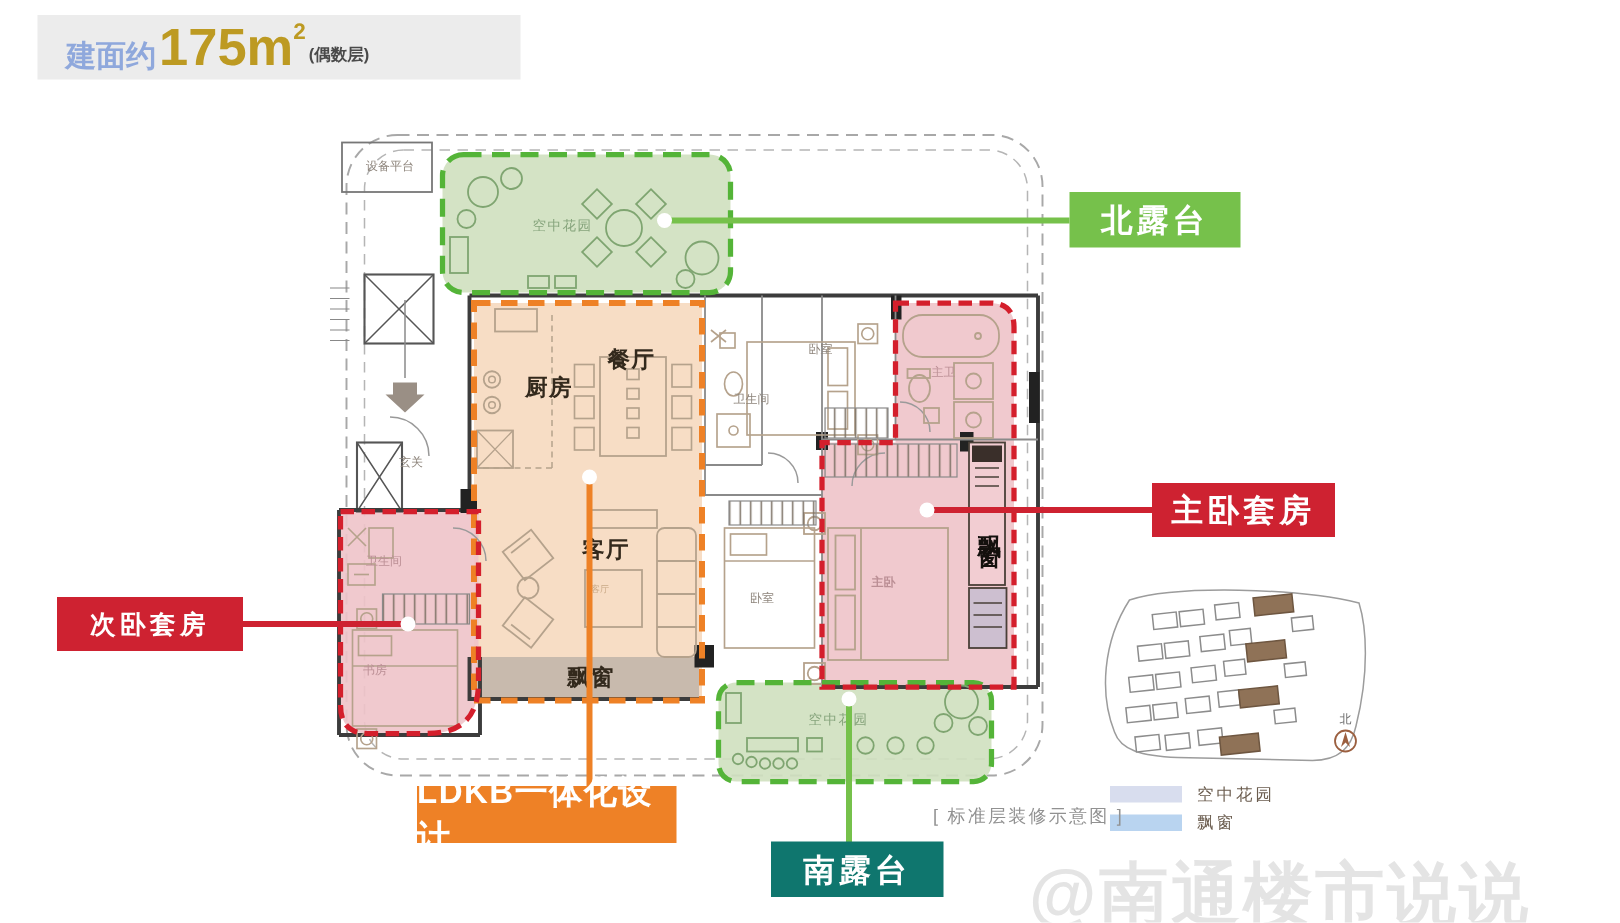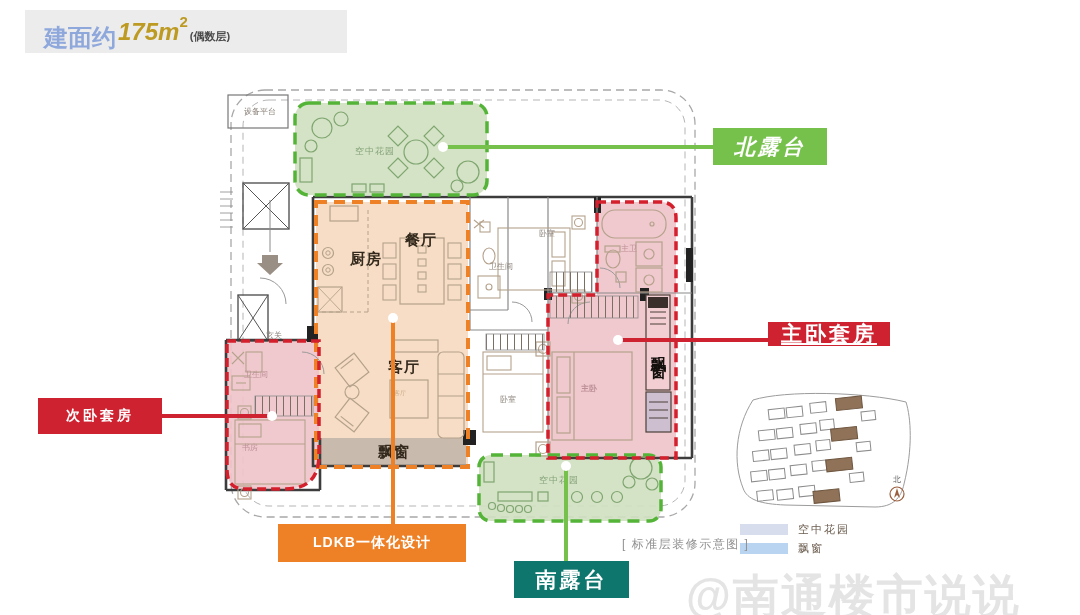--- a/index.html
+++ b/index.html
@@ -5,31 +5,31 @@
   html,body{margin:0;padding:0;}
   body{
     width:1080px;height:615px;position:relative;overflow:hidden;background:#fff;
     font-family:"Liberation Sans","DejaVu Sans",sans-serif;
   }
   .abs{position:absolute;}
   
   .hdr{left:25px;top:10px;width:322px;height:43px;background:#ececec;
        display:flex;align-items:center;padding:0 10px;box-sizing:border-box;}
   .hdr .name{font-size:31px;font-weight:bold;color:#bd9a22;letter-spacing:1px;}
-  .hdr .pre{font-size:24px;font-weight:bold;color:#8fa8dc;margin-left:9px;margin-top:12px;}
-  .hdr .num{font-size:24px;font-weight:bold;color:#bd9a22;margin-left:2px;font-style:italic;}
+  .hdr .pre{font-size:20px;font-weight:bold;color:#8fa8dc;margin-left:9px;margin-top:12px;}
+  .hdr .num{font-size:35px;font-weight:bold;color:#bd9a22;margin-left:2px;}
   .hdr .sup{font-size:15px;font-weight:bold;color:#bd9a22;vertical-align:top;position:relative;top:-10px;}
   .hdr .note{font-size:11px;font-weight:bold;color:#4a4a4a;margin-left:2px;margin-top:10px;}
   
   .callout{display:flex;align-items:center;justify-content:center;color:#fff;
            font-weight:bold;letter-spacing:3px;z-index:30;}
-  .co-north{left:713px;top:128px;width:114px;height:37px;font-size:21px;font-style:italic;}
-  .co-master{left:768px;top:322px;width:122px;height:24px;font-size:21px;text-decoration:underline;}
-  .co-second{left:38px;top:398px;width:124px;height:36px;font-size:14px;}
-  .co-ldkb{left:278px;top:524px;width:188px;height:38px;font-size:14px;letter-spacing:1px;}
+  .co-north{left:713px;top:128px;width:114px;height:37px;font-size:21px;}
+  .co-master{left:768px;top:322px;width:122px;height:36px;font-size:21px;}
+  .co-second{left:38px;top:398px;width:124px;height:36px;font-size:17px;}
+  .co-ldkb{left:278px;top:524px;width:173px;height:38px;font-size:22px;letter-spacing:1px;}
   .co-south{left:514px;top:561px;width:115px;height:37px;font-size:21px;}
   
   .cline{z-index:25;}
   .cdot{width:10px;height:10px;border-radius:50%;background:#fff;z-index:26;}
   
   .rl{transform:translate(-50%,-50%);white-space:nowrap;z-index:20;}
   .rl-big{font-size:15px;font-weight:bold;color:#33291c;letter-spacing:1px;}
   .rl-small{font-size:8px;color:#8d847b;}
   .rl-pink{font-size:8px;color:#bb8f95;}
   .rl-green{font-size:9px;color:#86a47c;letter-spacing:1px;}
@@ -308,21 +308,21 @@
 <div class="abs callout co-south" style="background: #0f766e;">南露台</div>
 
 <div class="abs rl rl-small" style="left:260px;top:111px;">设备平台</div>
 <div class="abs rl rl-green" style="left:375px;top:151px;">空中花园</div>
 <div class="abs rl rl-big" style="left:366px;top:259px;">厨房</div>
 <div class="abs rl rl-big" style="left:421px;top:225px;margin-top:15px;">餐厅</div>
 <div class="abs rl rl-big" style="left:404px;top:367px;">客厅</div>
 <div class="abs rl rl-tan" style="left:400px;top:393px;">客厅</div>
 <div class="abs rl rl-big" style="left:394px;top:452px;">飘窗</div>
 <div class="abs rl rl-vert" style="left:658px;top:348px;">飘窗</div>
-<div class="abs rl rl-small" style="left:274px;top:335px;">玄关</div>
+<div class="abs rl rl-small" style="left:274px;top:308px;">玄关</div>
 <div class="abs rl rl-small" style="left:501px;top:266px;">卫生间</div>
 <div class="abs rl rl-small" style="left:547px;top:233px;">卧室</div>
 <div class="abs rl rl-small" style="left:508px;top:399px;">卧室</div>
 <div class="abs rl rl-pink" style="left:629px;top:248px;">主卫</div>
 <div class="abs rl rl-pink" style="left:589px;top:388px;font-weight:bold;">主卧</div>
 <div class="abs rl rl-pink" style="left:256px;top:374px;">卫生间</div>
 <div class="abs rl rl-pink" style="left:250px;top:447px;">书房</div>
 <div class="abs rl rl-green" style="left:559px;top:480px;">空中花园</div>
 
 <div class="abs legend-row" style="left:740px;top:522px;">

